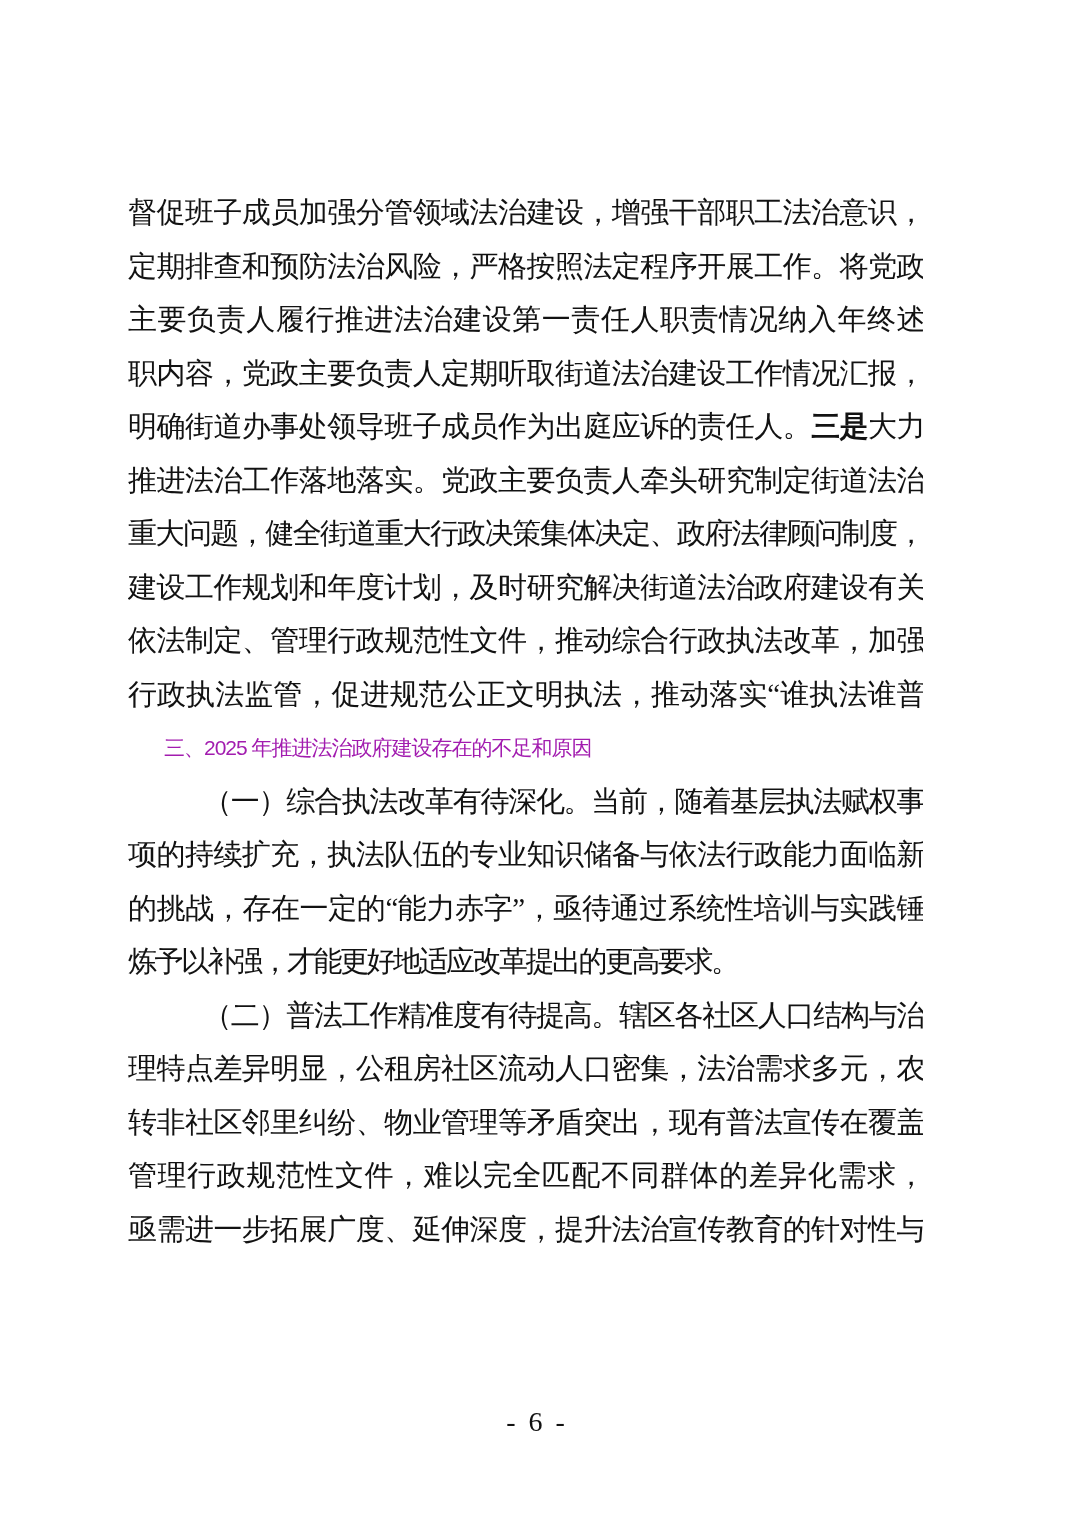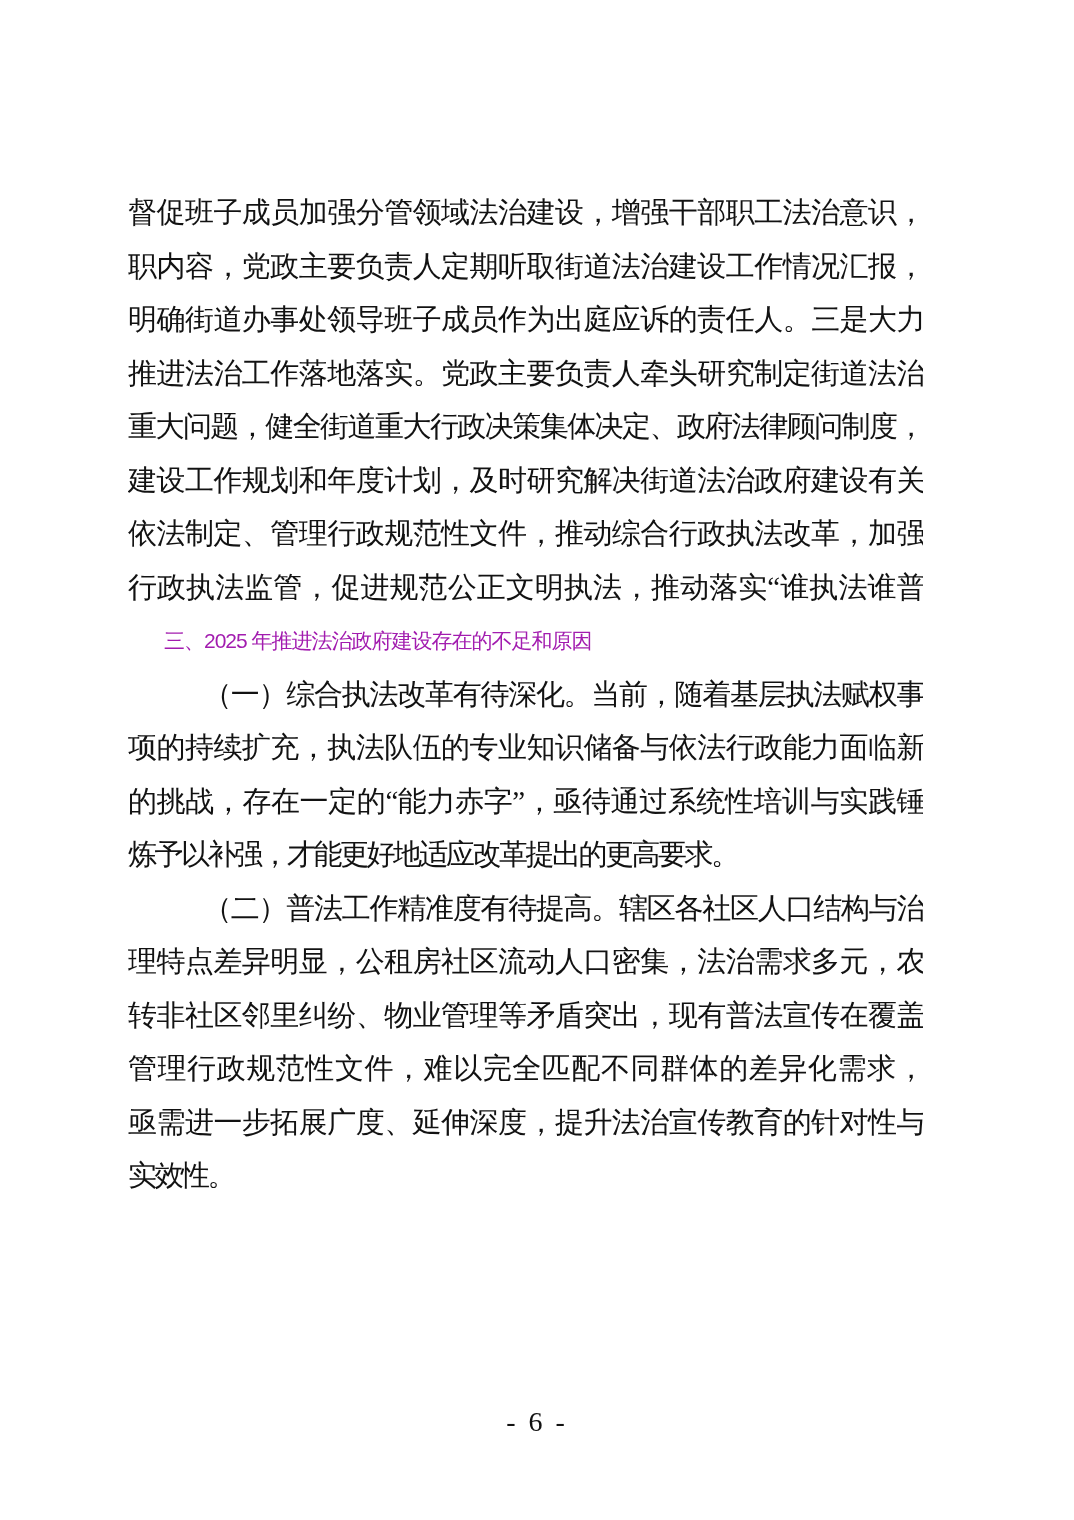--- a/index.html
+++ b/index.html
@@ -30,21 +30,21 @@
     white-space: normal;
   }
   .line.para-end {
     text-align-last: left;
   }
   .line.indent2 {
     text-indent: 75px;
   }
   .em-run {
     font-family: "Liberation Sans", sans-serif;
-    font-weight: 400;
+    font-weight: 700;
   }
   .heading {
     margin: 0;
     font-family: "Liberation Sans", sans-serif;
     font-weight: 400;
     font-size: 21px;
     letter-spacing: -1px;
     line-height: 53.5px;
     height: 53.5px;
     text-indent: 36px;
@@ -64,40 +64,41 @@
     color: #121212;
   }
 </style>
 </head>
 <body>
 
 <div class="page">
   <div class="textcol">
 
     <p class="line">督促班子成员加强分管领域法治建设，增强干部职工法治意识，</p>
+    <p class="line">定期排查和预防法治风险，严格按照法定程序开展工作。将党政</p>
+    <p class="line">主要负责人履行推进法治建设第一责任人职责情况纳入年终述</p>
     <p class="line">职内容，党政主要负责人定期听取街道法治建设工作情况汇报，</p>
     <p class="line"><span>明确街道办事处领导班子成员作为出庭应诉的责任人。</span><span class="em-run">三是</span><span>大力</span></p>
     <p class="line">推进法治工作落地落实。党政主要负责人牵头研究制定街道法治</p>
     <p class="line">重大问题，健全街道重大行政决策集体决定、政府法律顾问制度，</p>
     <p class="line">建设工作规划和年度计划，及时研究解决街道法治政府建设有关</p>
     <p class="line">依法制定、管理行政规范性文件，推动综合行政执法改革，加强</p>
     <p class="line">行政执法监管，促进规范公正文明执法，推动落实“谁执法谁普</p>
 
     <h2 class="heading">三、2025 年推进法治政府建设存在的不足和原因</h2>
 
     <p class="line indent2">（一）综合执法改革有待深化。当前，随着基层执法赋权事</p>
     <p class="line">项的持续扩充，执法队伍的专业知识储备与依法行政能力面临新</p>
     <p class="line">的挑战，存在一定的“能力赤字”，亟待通过系统性培训与实践锤</p>
     <p class="line para-end">炼予以补强，才能更好地适应改革提出的更高要求。</p>
 
     <p class="line indent2">（二）普法工作精准度有待提高。辖区各社区人口结构与治</p>
     <p class="line">理特点差异明显，公租房社区流动人口密集，法治需求多元，农</p>
     <p class="line">转非社区邻里纠纷、物业管理等矛盾突出，现有普法宣传在覆盖</p>
     <p class="line">管理行政规范性文件，难以完全匹配不同群体的差异化需求，</p>
     <p class="line">亟需进一步拓展广度、延伸深度，提升法治宣传教育的针对性与</p>
-    <p class="line para-end">实效性。</p>
 
   </div>
 
   <div class="footer">
     <span>- 6 -</span>
   </div>
 </div>
 
 </body></html>

